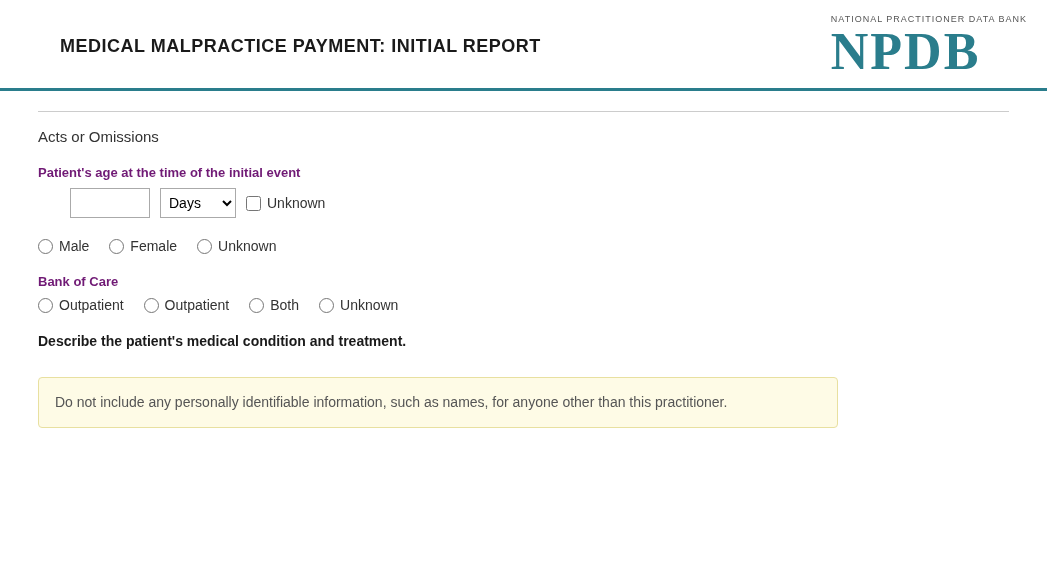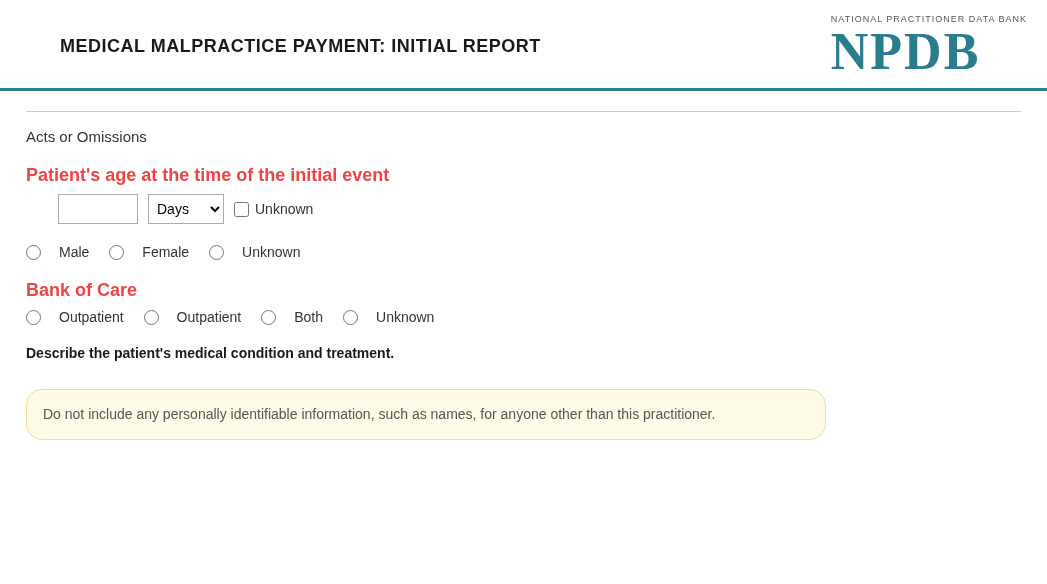--- a/index.html
+++ b/index.html
@@ -49,37 +49,37 @@
     .logo-main {
       font-size: 52px;
       font-weight: bold;
       color: #2a7d8c;
       line-height: 1;
       letter-spacing: 2px;
       font-family: Georgia, serif;
     }
 
     .content {
-      padding: 20px 26px;
+      padding: 20px 38px;
     }
 
     .section-subtitle {
       font-size: 15px;
       color: #333;
       margin-bottom: 20px;
     }
 
     .field-group {
       margin-bottom: 20px;
     }
 
     .field-label {
       font-weight: bold;
-      font-size: 18px;
-      color: #ef4444;
+      font-size: 13px;
+      color: #701a75;
       margin-bottom: 8px;
       display: block;
     }
 
     .field-row {
       display: flex;
       align-items: center;
       gap: 10px;
       margin-left: 32px;
     }
@@ -120,21 +120,21 @@
     .radio-group {
       display: flex;
       align-items: center;
       gap: 20px;
       flex-wrap: wrap;
     }
 
     .radio-label {
       display: flex;
       align-items: center;
-      gap: 18px;
+      gap: 6px;
       cursor: pointer;
       font-size: 14px;
       color: #333;
     }
 
     .radio-label input[type="radio"] {
       width: 15px;
       height: 15px;
       cursor: pointer;
       accent-color: #2a7d8c;
@@ -144,21 +144,21 @@
       font-weight: bold;
       font-size: 14px;
       color: #1a1a1a;
       margin-bottom: 28px;
       display: block;
     }
 
     .info-box {
       background: #fefbe6;
       border: 1px solid #e8e0a0;
-      border-radius: 16px;
+      border-radius: 4px;
       padding: 14px 16px;
       font-size: 14px;
       color: #555;
       line-height: 1.5;
       max-width: 800px;
     }
 
     .divider {
       border: none;
       border-top: 1px solid #ccc;

